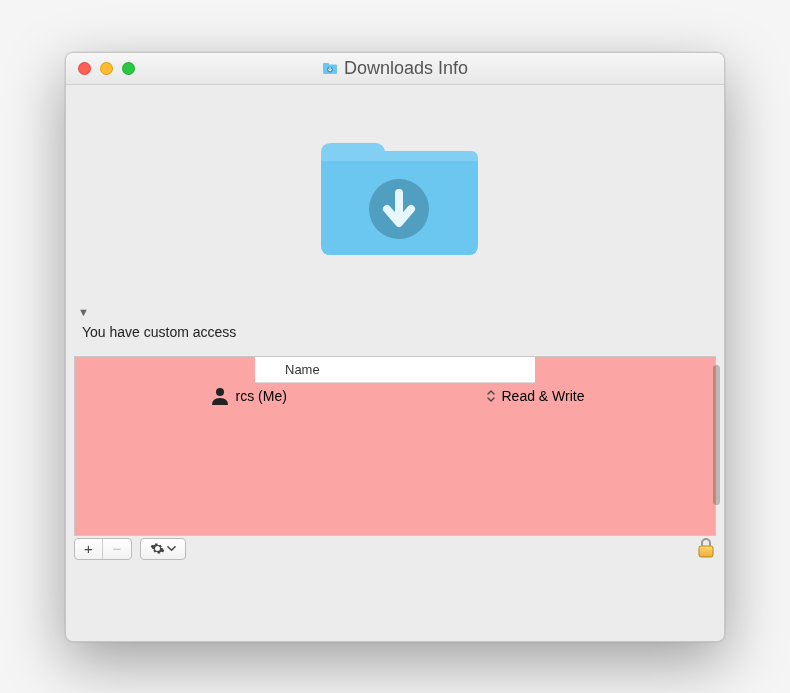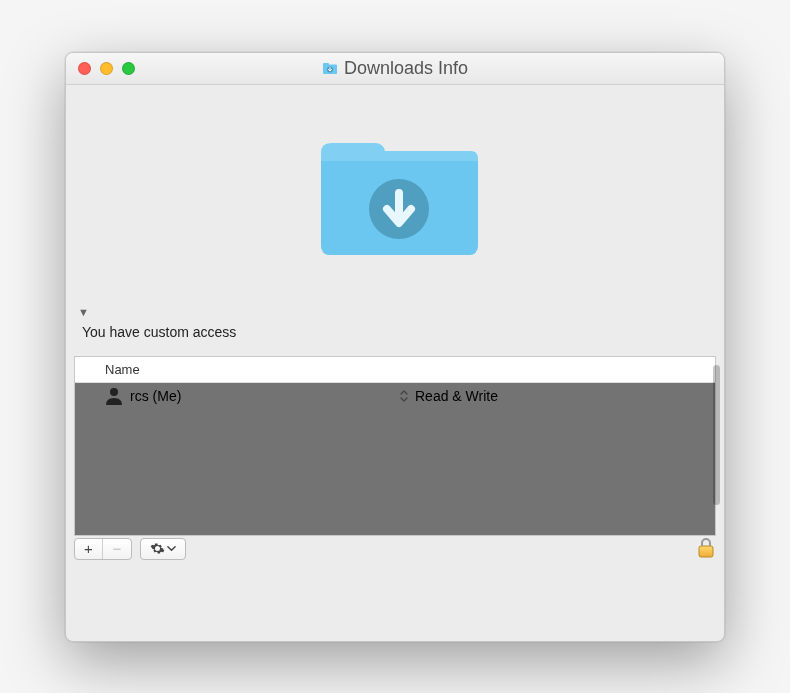--- a/index.html
+++ b/index.html
@@ -74,42 +74,43 @@
     color: #666;
   }
   .access-text {
     font-size: 14px;
     color: #222;
     margin: 6px 0 10px 4px;
   }
   .tablewrap {
     margin: 0 8px;
     border: 1px solid #c8c8c8;
-    background: #737373;
+    background: #fca5a5;
     height: 180px;
     display: flex;
     flex-direction: column;
+    align-items: center;
   }
   .theadrow {
     display: flex;
     background: #fff;
     border-bottom: 1px solid #dcdcdc;
     font-size: 13px;
     color: #333;
   }
   .th {
     padding: 5px 10px;
     border-right: 1px solid #e4e4e4;
   }
   .th:last-child { border-right: none; }
   .col-name { flex: 0 0 280px; padding-left: 30px;}
   .col-priv { flex: 1; }
   .tbody { flex: 1; overflow: auto; }
   .trow { display: flex; height: 26px; align-items: center; font-size: 14px; }
-  .trow .cell { padding: 0 6px; display: flex; align-items: center; gap: 6px; margin-left: 19px; }
+  .trow .cell { padding: 0 6px; display: flex; align-items: center; gap: 6px; }
   .trow .cell.col-name { flex: 0 0 280px; padding-left: 10px; }
   .trow .cell.col-priv { flex: 1; }
   .trow.selected { background: #155fd4; color: #fff; }
   .trow.selected .sort-arrows path { stroke: #fff; }
   .sort-arrows { width: 10px; height: 14px; flex: 0 0 auto; }
   .usericon { width: 20px; height: 18px; flex: 0 0 auto; }
   .toolbar {
     margin: 0 8px;
     height: 26px;
     display: flex;

